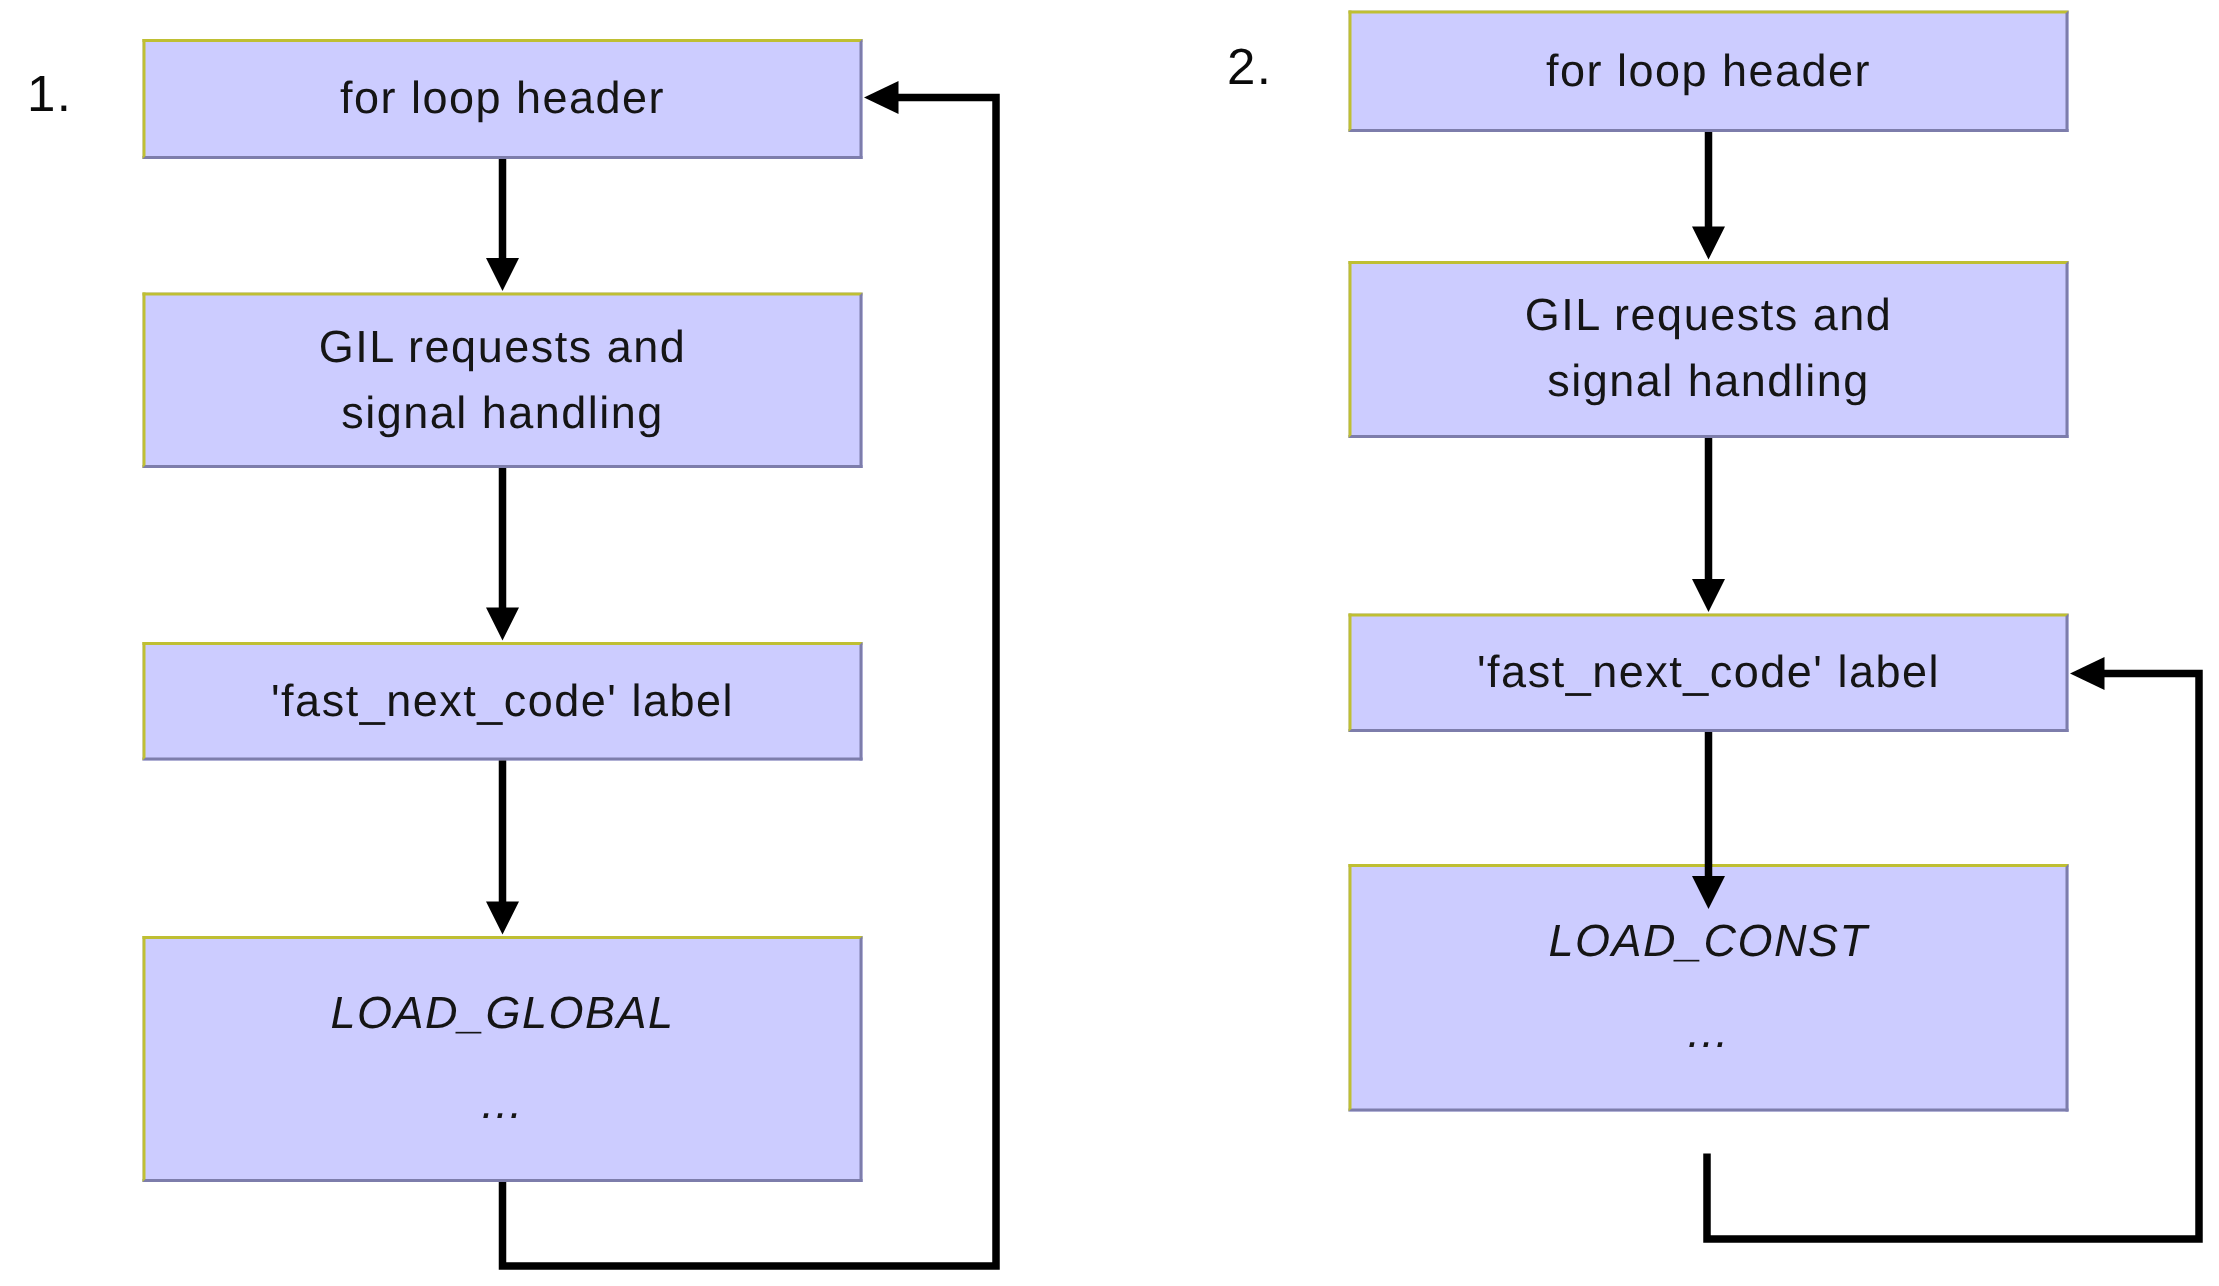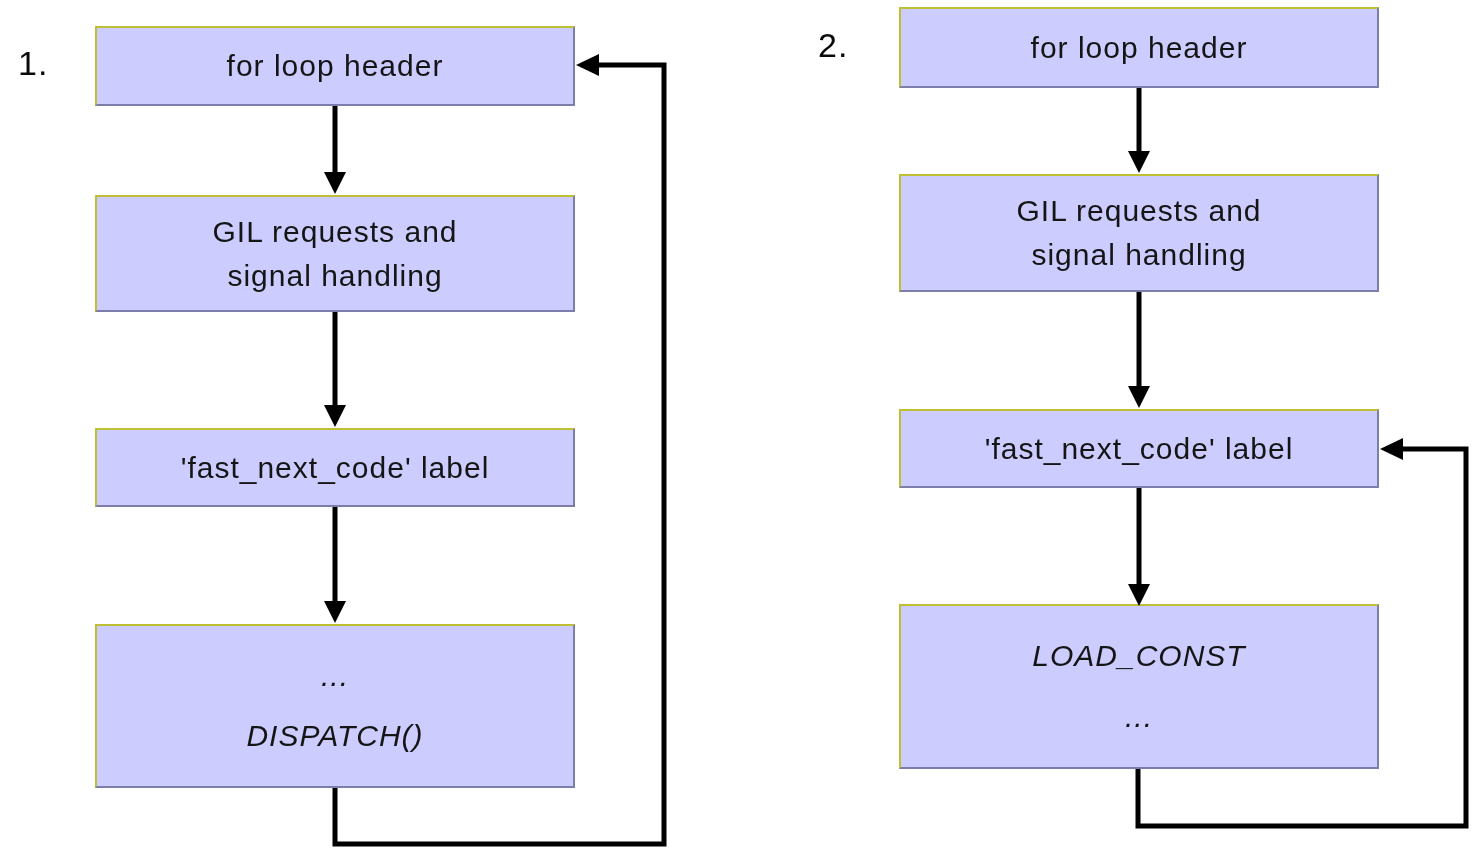--- a/index.html
+++ b/index.html
@@ -74,40 +74,40 @@
   <div class="node-box" style="left:95px; top:195px; width:480px; height:117px;">
     <span class="line">GIL requests and</span>
     <span class="line">signal handling</span>
   </div>
 
   <div class="node-box" style="left:95px; top:428px; width:480px; height:79px;">
     <span class="line">'fast_next_code' label</span>
   </div>
 
   <div class="node-box code-block" style="left:95px; top:624px; width:480px; height:164px;">
+    <span class="line">LOAD_GLOBAL</span>
     <span class="line">...</span>
-    <span class="line">DISPATCH()</span>
   </div>
 
   <div class="num-label" style="left:818px; top:26px;">2.</div>
 
   <div class="node-box" style="left:899px; top:7px; width:480px; height:81px;">
     <span class="line">for loop header</span>
   </div>
 
   <div class="node-box" style="left:899px; top:174px; width:480px; height:118px;">
     <span class="line">GIL requests and</span>
     <span class="line">signal handling</span>
   </div>
 
   <div class="node-box" style="left:899px; top:409px; width:480px; height:79px;">
     <span class="line">'fast_next_code' label</span>
   </div>
 
-  <div class="node-box code-block" style="left:899px; top:604px; width:480px; height:165px;">
+  <div class="node-box code-block" style="left:899px; top:576px; width:480px; height:165px;">
     <span class="line">LOAD_CONST</span>
     <span class="line">...</span>
   </div>
 
   <svg class="arrow-layer" viewBox="0 0 1479 857" xmlns="http://www.w3.org/2000/svg">
 
     <g stroke="#000000" stroke-width="5" fill="none">
       <line x1="335" y1="106" x2="335" y2="176"></line>
       <line x1="335" y1="312" x2="335" y2="408"></line>
       <line x1="335" y1="507" x2="335" y2="604"></line>

